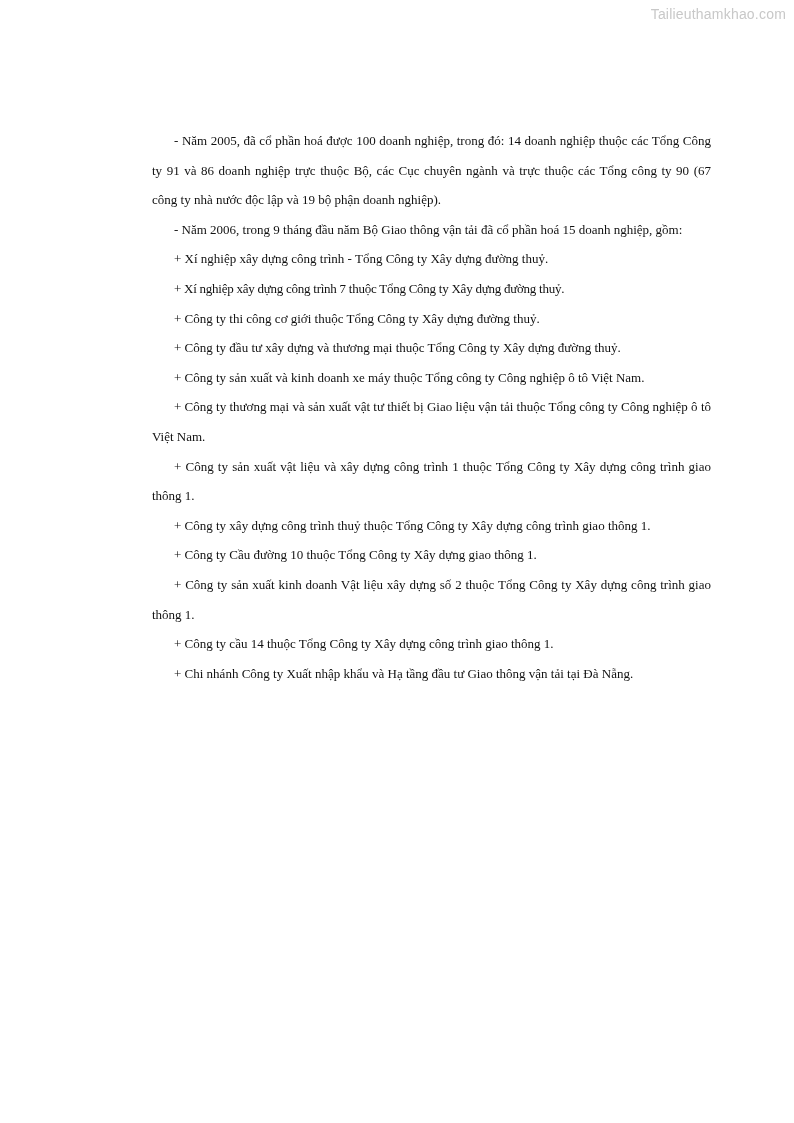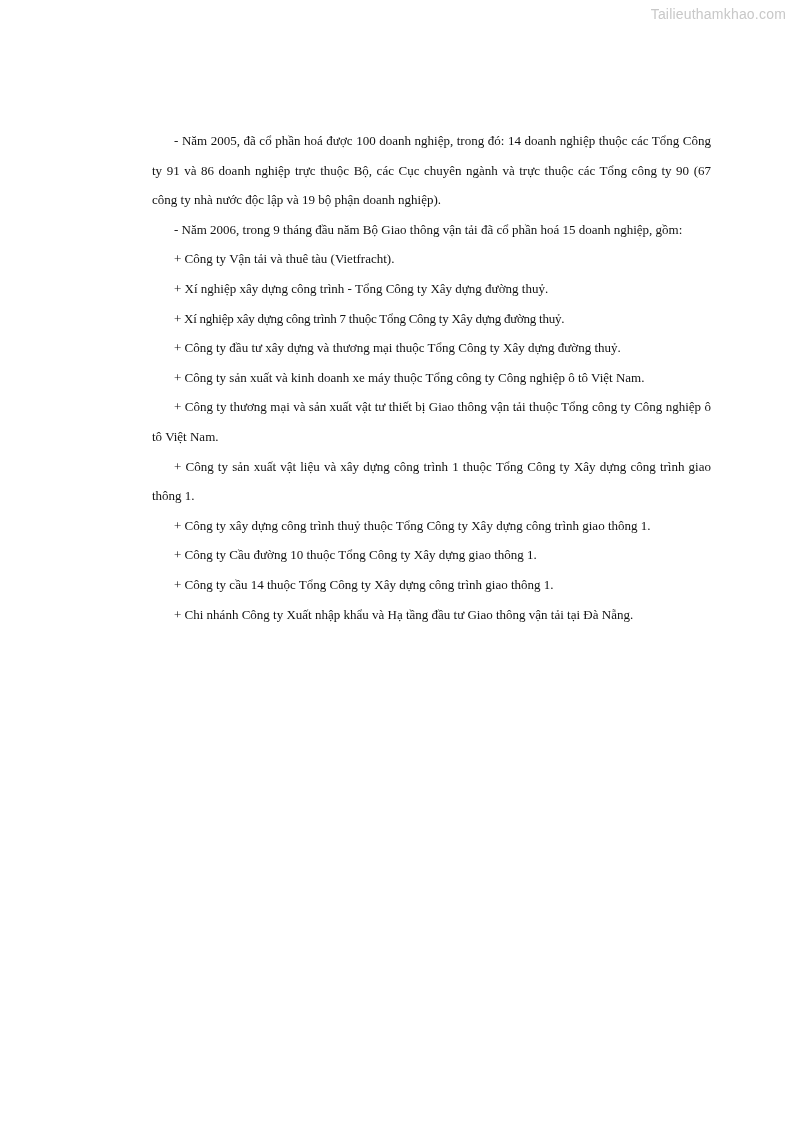--- a/index.html
+++ b/index.html
@@ -19,24 +19,25 @@
   .para { margin: 0; text-align: justify; text-indent: 22px; }
 </style>
 </head>
 <body>
 
 <div class="watermark">Tailieuthamkhao.com</div>
 
 <div class="page">
   <p class="para">- Năm 2005, đã cổ phần hoá được 100 doanh nghiệp, trong đó: 14 doanh nghiệp thuộc các Tổng Công ty 91 và 86 doanh nghiệp trực thuộc Bộ, các Cục chuyên ngành và trực thuộc các Tổng công ty 90 (67 công ty nhà nước độc lập và 19 bộ phận doanh nghiệp).</p>
   <p class="para">- Năm 2006, trong 9 tháng đầu năm Bộ Giao thông vận tải đã cổ phần hoá 15 doanh nghiệp, gồm:</p>
-  <p class="para">+ Công ty Vận tải và thuê tàu (Vietfracht).</p>
   <p class="para">+ Xí nghiệp xây dựng công trình  - Tổng Công ty Xây dựng đường thuỷ.</p>
   <p class="para" style="letter-spacing:-0.25px;">+ Xí nghiệp xây dựng công trình  7 thuộc Tổng Công ty Xây dựng đường thuỷ.</p>
+  <p class="para">+ Công ty thi công cơ giới thuộc Tổng Công ty Xây dựng đường thuỷ.</p>
   <p class="para">+ Công ty đầu tư xây dựng và thương mại thuộc Tổng Công ty Xây dựng đường thuỷ.</p>
   <p class="para">+ Công ty sản xuất và kinh doanh xe máy thuộc Tổng công ty Công nghiệp ô tô Việt Nam.</p>
-  <p class="para">+ Công ty thương mại và sản xuất vật tư thiết bị Giao thông vận tải thuộc Tổng công ty Công nghiệp ô tô Việt Nam.</p>
+  <p class="para">+ Công ty thương mại và sản xuất vật tư thiết bị Giao liệu vận tải thuộc Tổng công ty Công nghiệp ô tô Việt Nam.</p>
   <p class="para">+ Công ty sản xuất vật liệu và xây dựng công trình 1 thuộc Tổng Công ty Xây dựng công trình giao thông 1.</p>
   <p class="para">+ Công ty xây dựng công trình thuỷ thuộc Tổng Công ty Xây dựng công trình giao thông 1.</p>
   <p class="para">+ Công ty Cầu đường 10 thuộc Tổng Công ty Xây dựng giao thông 1.</p>
+  <p class="para">+ Công ty sản xuất kinh doanh Vật liệu xây dựng số 2 thuộc Tổng Công ty Xây dựng công trình giao thông 1.</p>
   <p class="para">+ Công ty cầu 14 thuộc Tổng Công ty Xây dựng công trình giao thông 1.</p>
   <p class="para">+ Chi nhánh Công ty Xuất nhập khẩu và Hạ tầng đầu tư Giao thông vận tải tại Đà Nẵng.</p>
 </div>
 
 </body></html>

